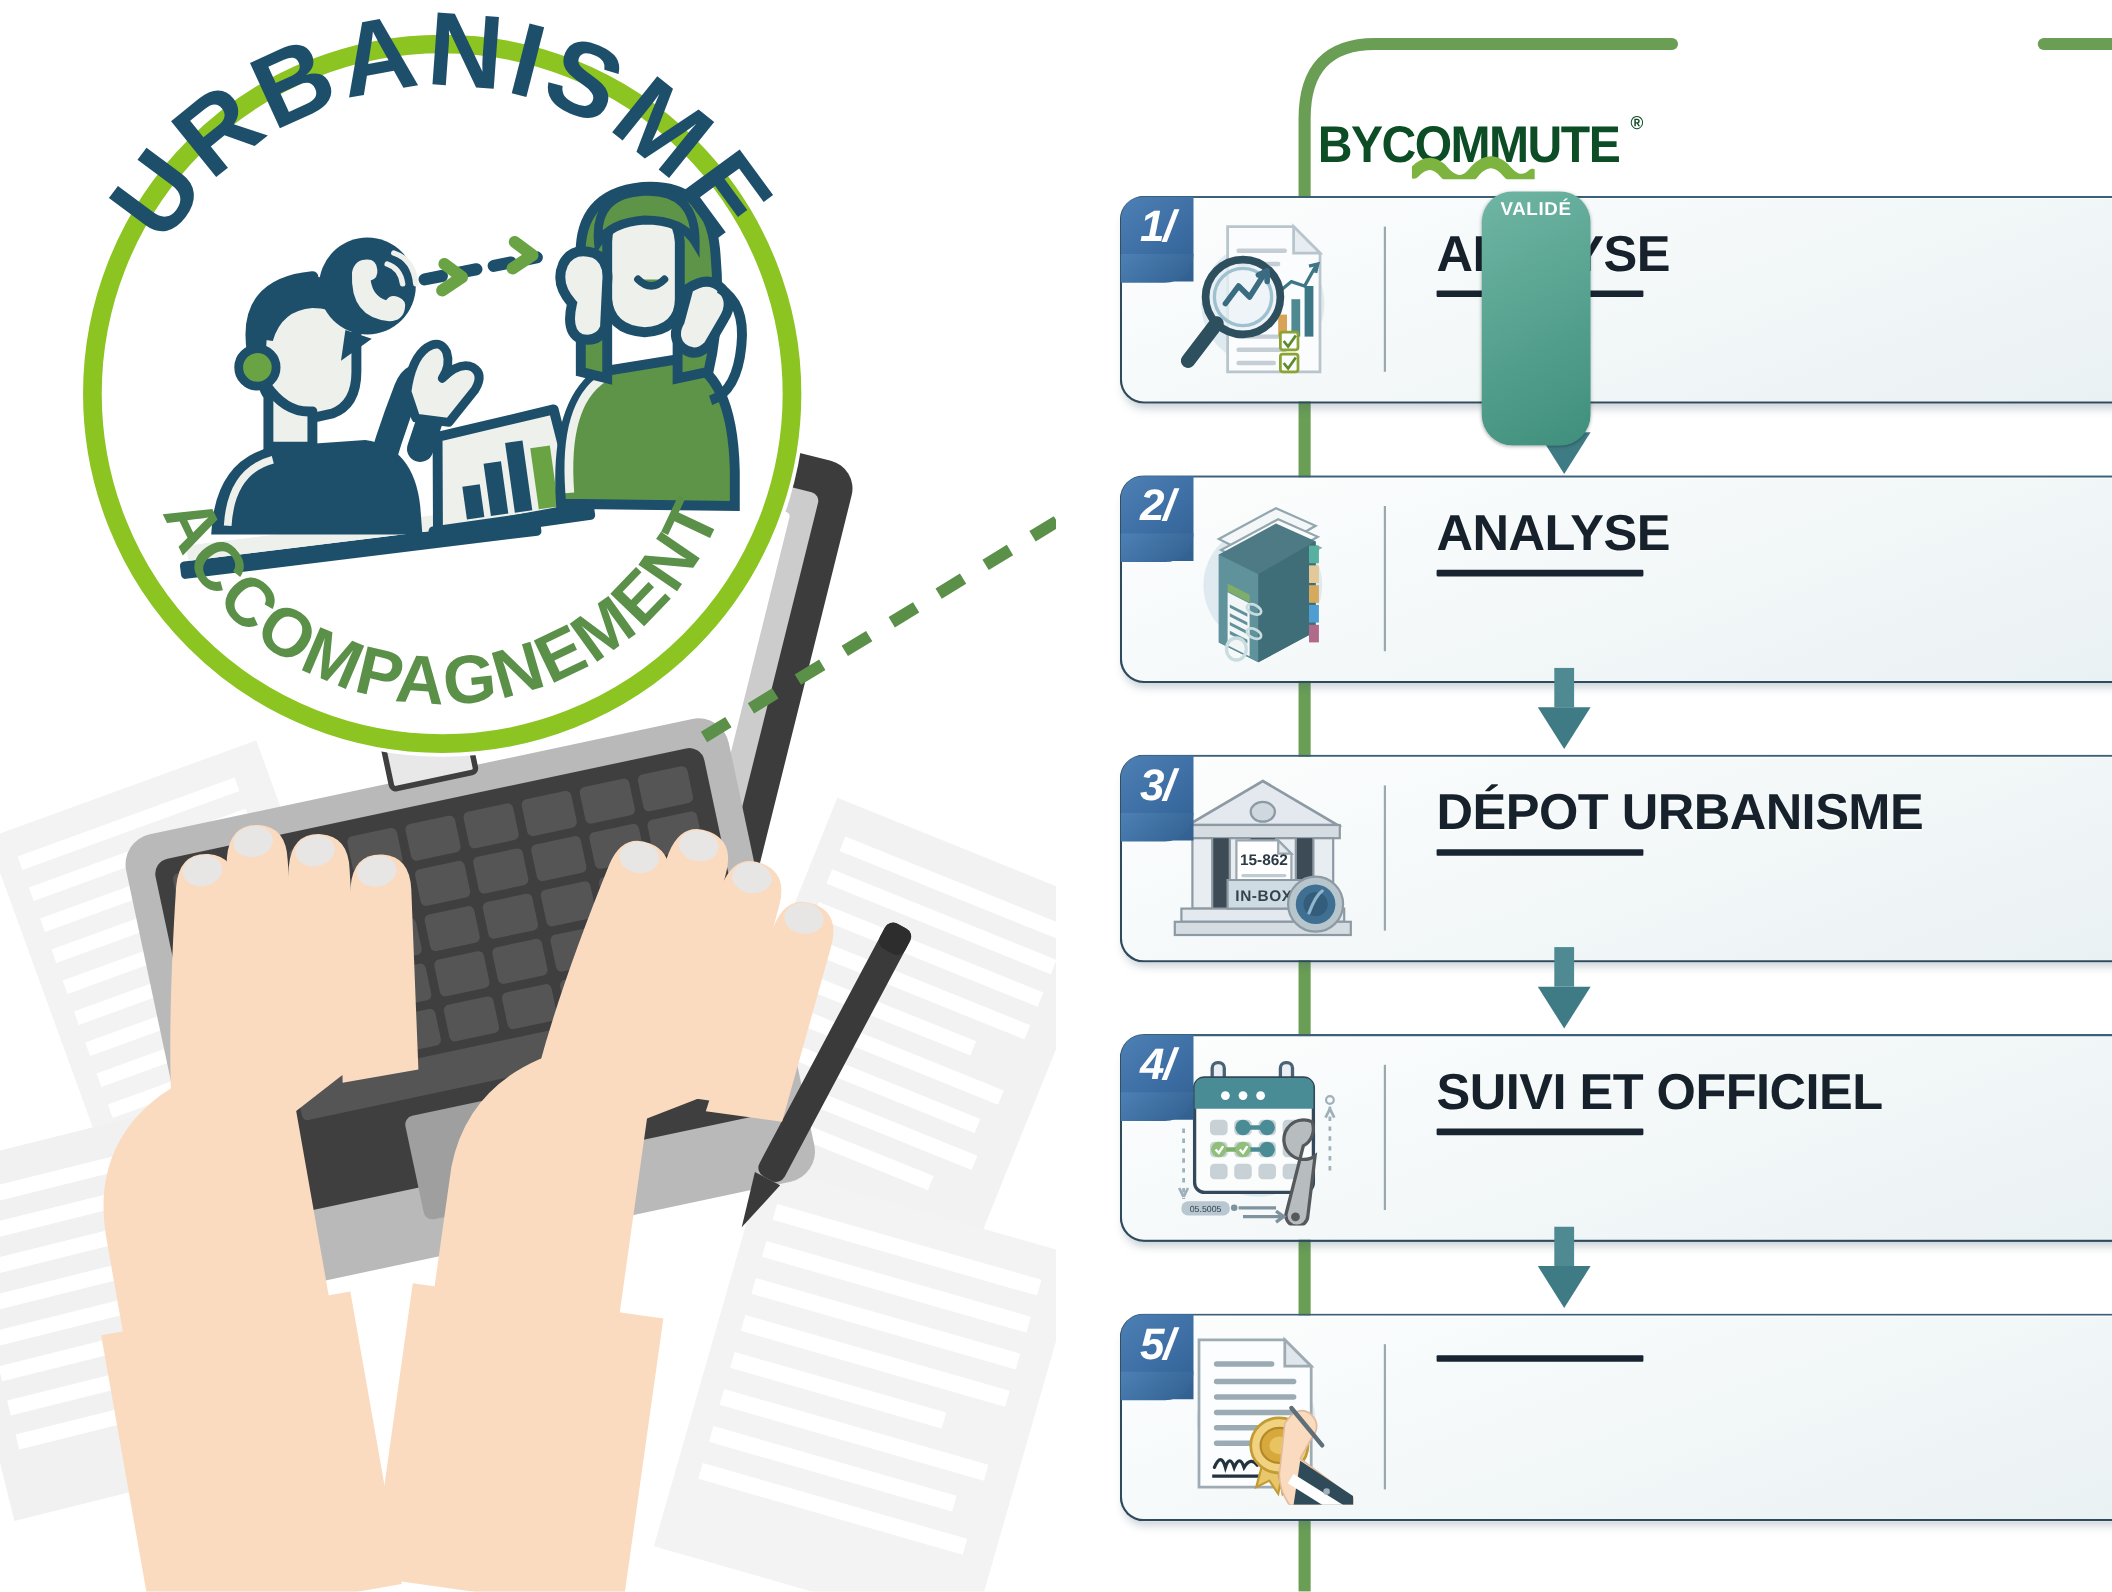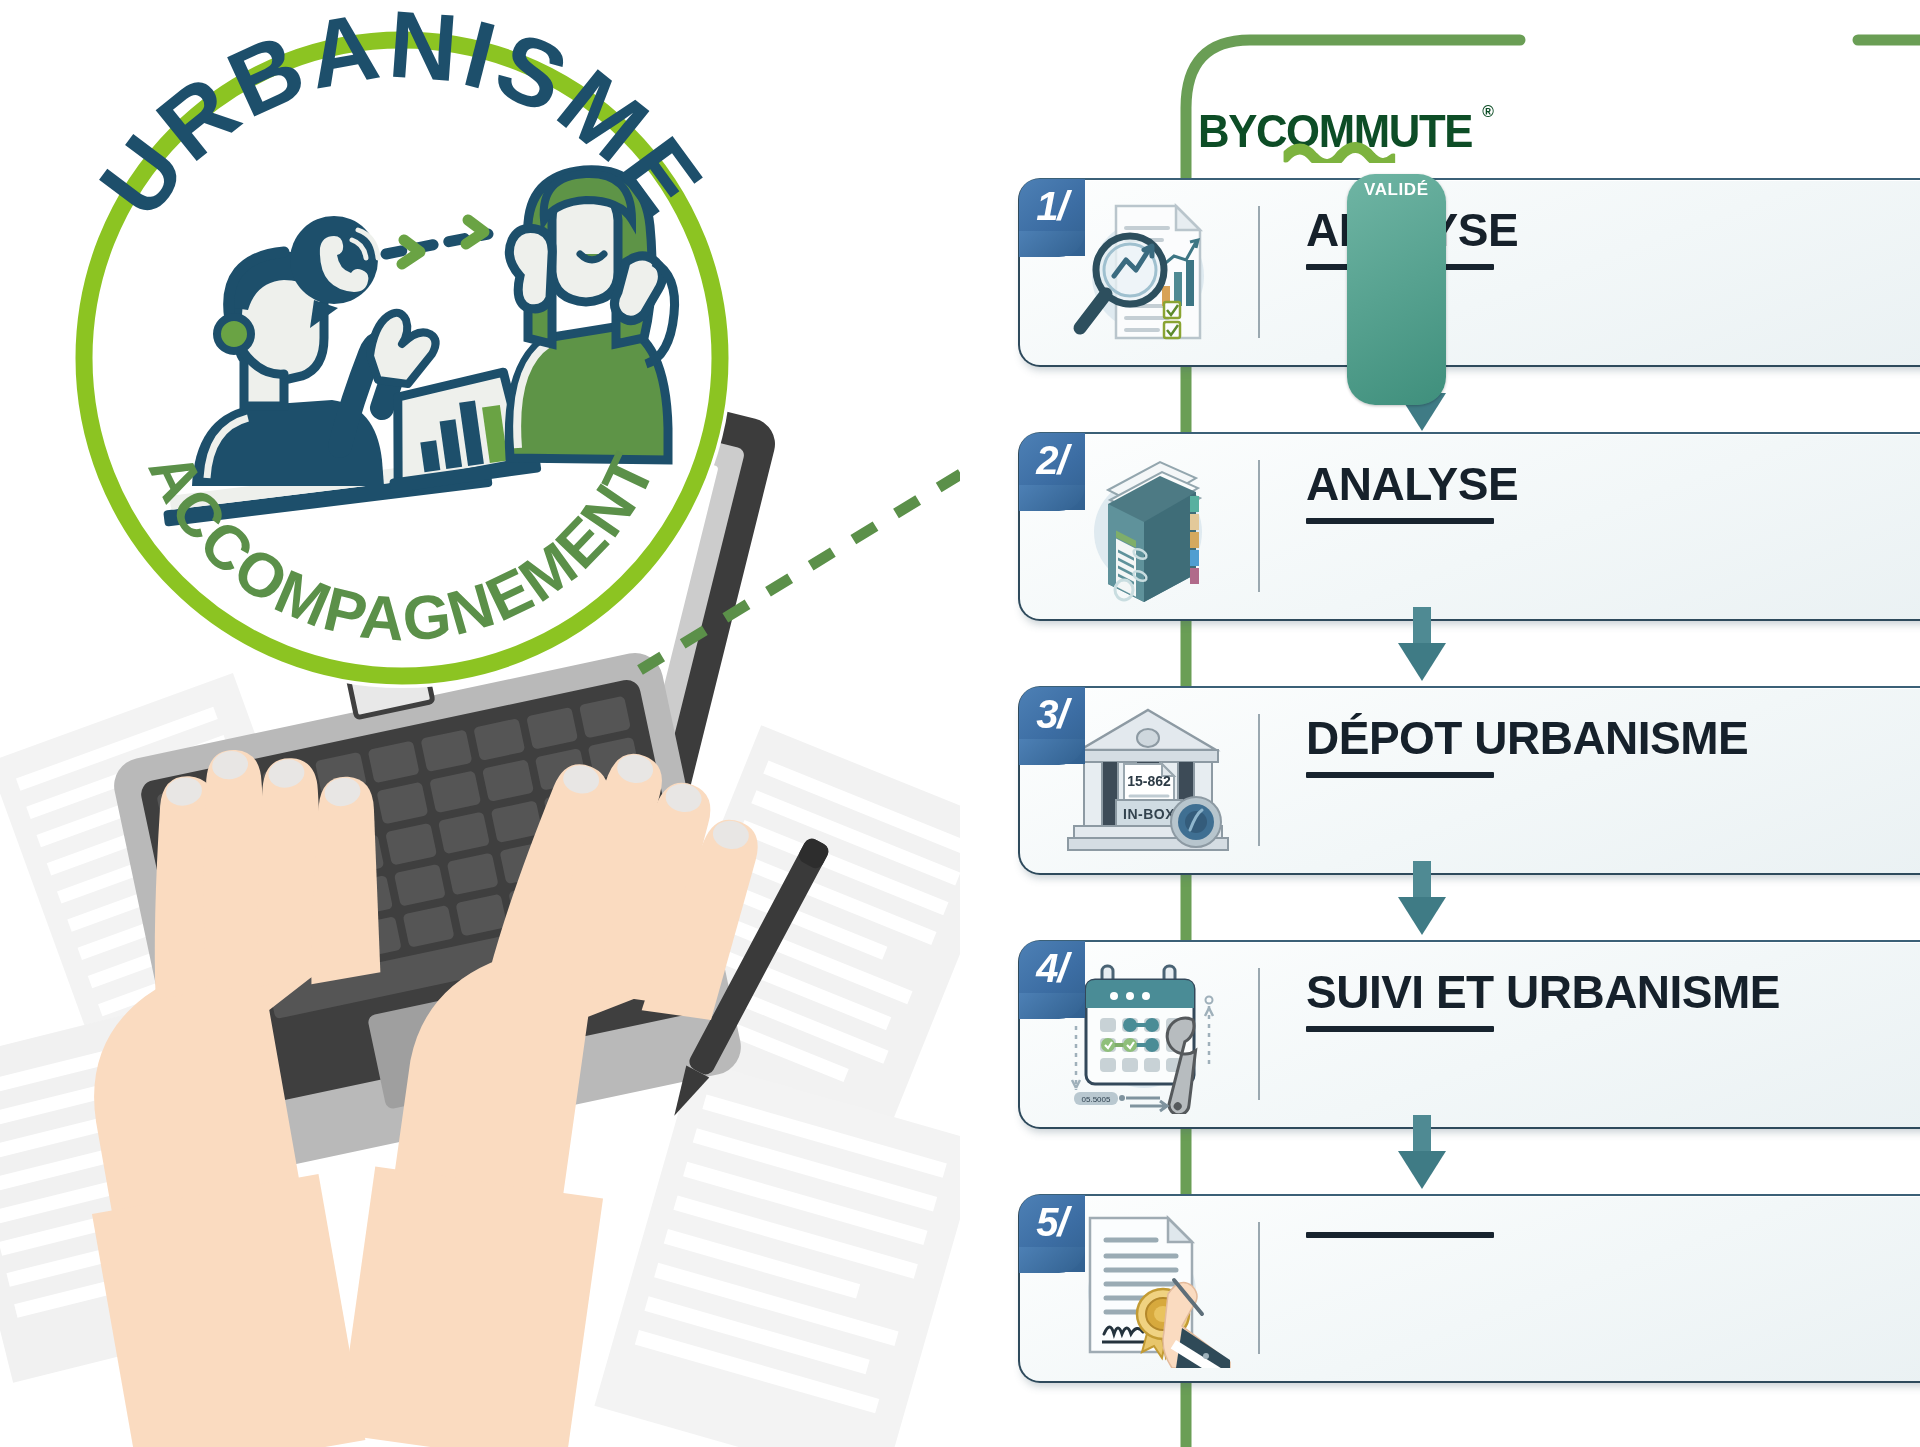--- a/index.html
+++ b/index.html
@@ -608,21 +608,21 @@
           <line x1="12" y1="70" x2="12" y2="134" stroke="#9fb0ba" stroke-width="2.5" stroke-dasharray="4 5"></line>
           <path d="M 12 132 L 8 124 M 12 132 L 16 124" stroke="#9fb0ba" stroke-width="2.5" fill="none"></path>
           <rect x="10" y="136" width="44" height="13" rx="6" fill="#b9c8d0"></rect>
           <text x="32" y="146" font-family="Liberation Sans, sans-serif" font-size="8" fill="#2f4250" text-anchor="middle">05.5005</text>
           <line x1="62" y1="142" x2="96" y2="142" stroke="#7f939e" stroke-width="3"></line>
           <circle cx="58" cy="142" r="3" fill="#7f939e"></circle>
           <path d="M 66 150 L 102 150 M 96 145 L 103 150 L 96 155" fill="none" stroke="#7f939e" stroke-width="3"></path>
         </svg>
         <div class="card-divider"></div>
         <div class="card-title">
-          <div class="t">SUIVI ET URBANISME</div>
+          <div class="t">SUIVI ET OFFICIEL</div>
           <div class="rule"></div>
         </div>
         <svg class="connector" style="bottom:-66px;" viewBox="0 0 80 78">
           <rect x="31" y="0" width="18" height="36" fill="#4f8a93"></rect>
           <polygon points="16,36 64,36 40,74" fill="#3f7b85"></polygon>
         </svg>
       </div>
 
       <div class="card">
         <div class="card-inner"></div>

